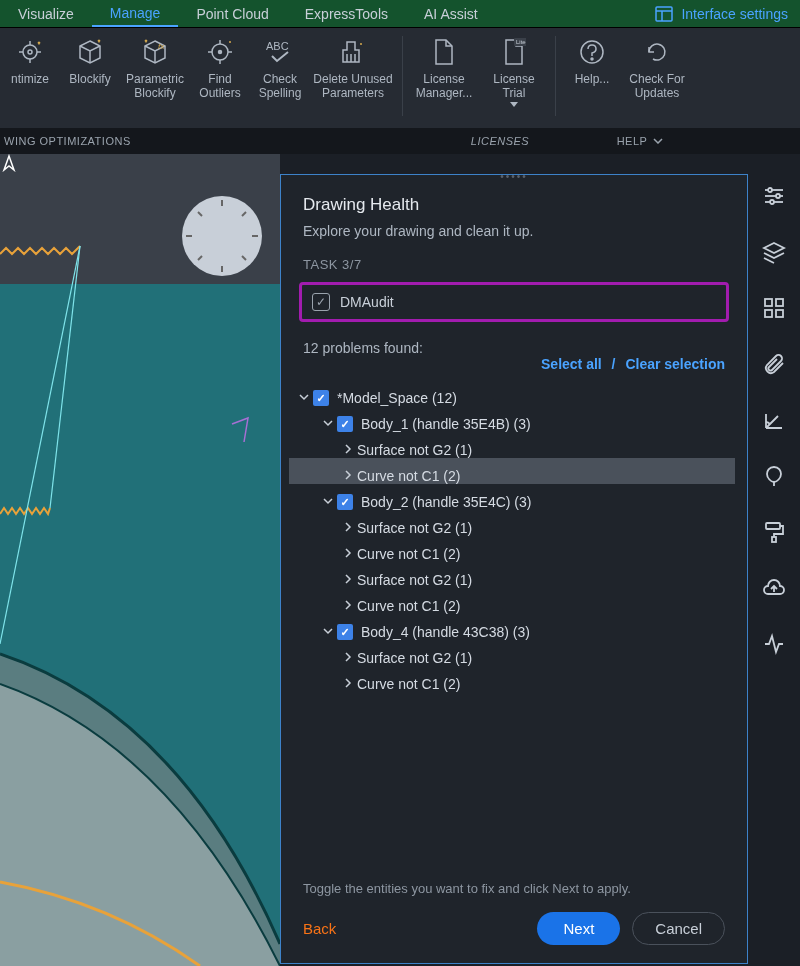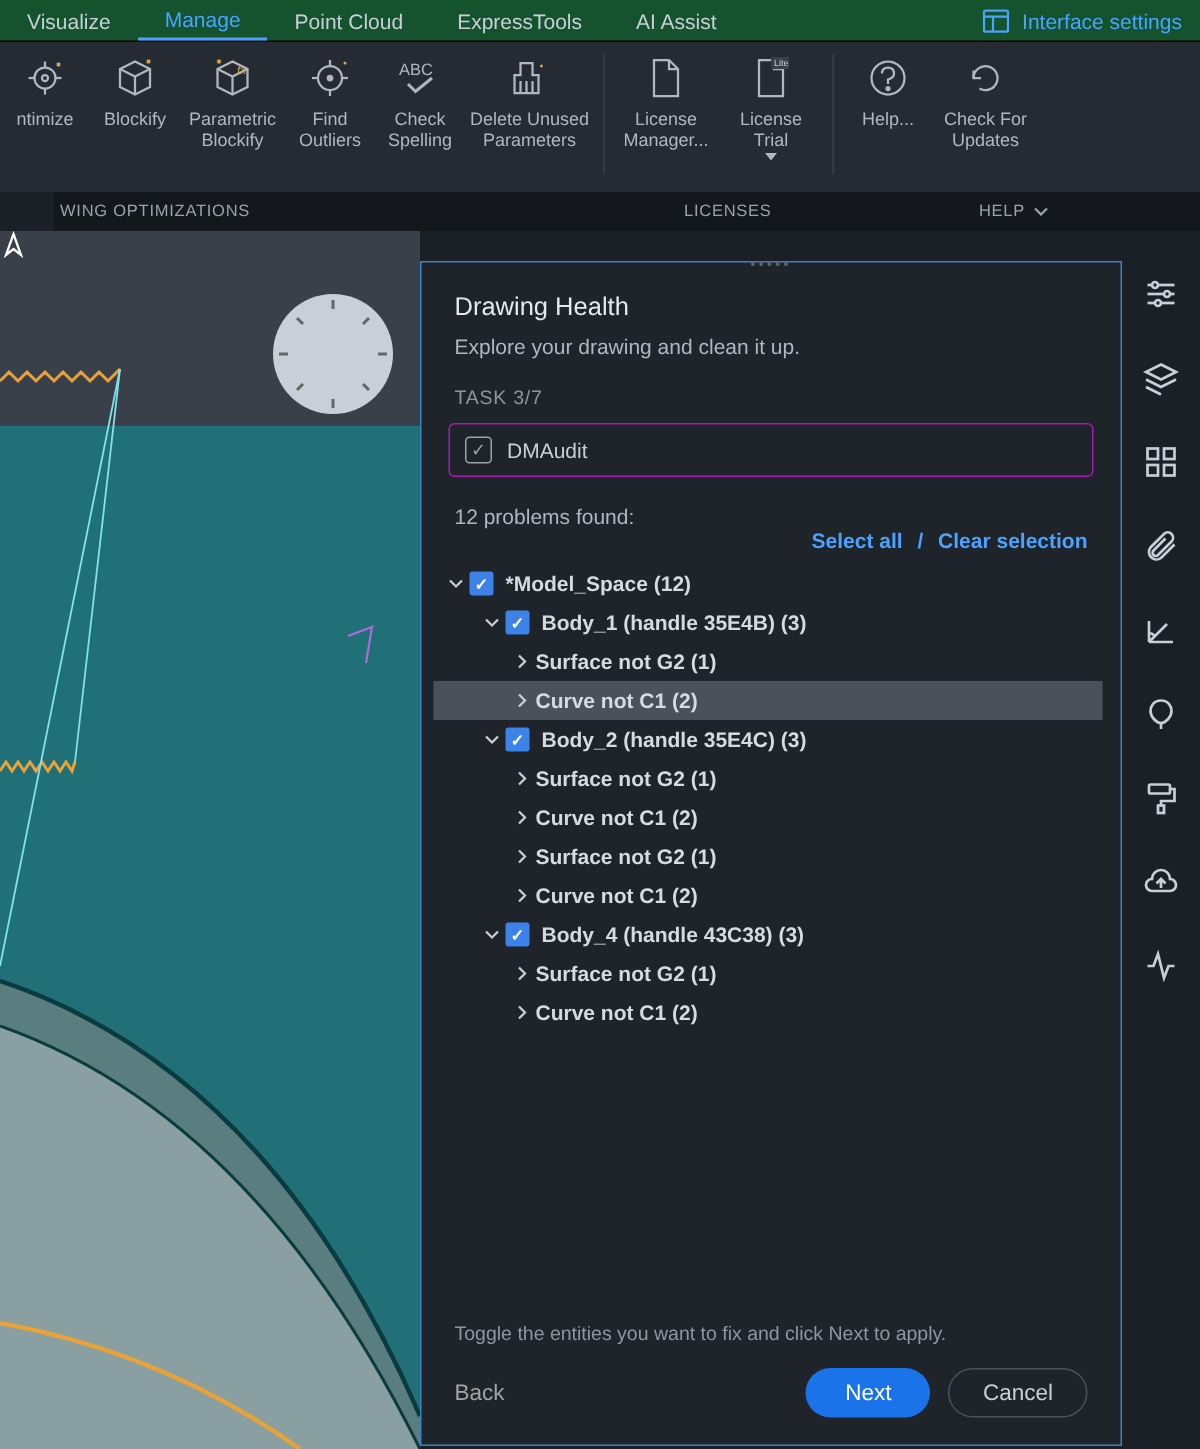--- a/index.html
+++ b/index.html
@@ -14,62 +14,62 @@
   
   
   .ribbon { height:100px; background:#262b33; display:flex; align-items:flex-start; padding-top:8px; }
   .ribbon-group { display:flex; align-items:flex-start; }
   .ribbon-btn { display:flex; flex-direction:column; align-items:center; justify-content:flex-start; width:70px; color:#aeb7c2; font-size:12px; text-align:center; line-height:14px; padding:2px 2px; cursor:pointer; }
   .ribbon-btn.w60 { width:60px; }
   .ribbon-btn svg { margin-bottom:6px; }
   .ribbon-sep { width:1px; height:80px; background:#3a4049; margin:0 6px; }
   
   
-  .section-labels { height:26px; background:#14171c; display:flex; align-items:center; font-size:11px; color:#9aa3ad; letter-spacing:0.5px;margin-left:36px; }
+  .section-labels { height:26px; background:#14171c; display:flex; align-items:center; font-size:11px; color:#9aa3ad; letter-spacing:0.5px; }
   .section-labels .lbl1 { flex:0 0 420px; padding-left:4px; }
-  .section-labels .lbl2 { flex:0 0 160px; text-align:left; }
+  .section-labels .lbl2 { flex:0 0 160px; text-align:center;font-style:italic; }
   .section-labels .lbl3 { flex:0 0 120px; text-align:center; display:flex; align-items:center; justify-content:center; gap:6px; }
   
   
   .main { position:relative; display:flex; height:812px; }
   .canvas-area { width:280px; height:100%; background:#217078; position:relative; overflow:hidden; }
   .canvas-area svg { position:absolute; top:0; left:0; }
   
   
   .panel { position:absolute; left:280px; top:20px; width:468px; height:790px; background:#1f242b; border:1px solid #3d82c9; display:flex; flex-direction:column; }
   .panel-grabber { position:absolute; top:-4px; left:50%; transform:translateX(-50%); color:#5a626d; font-size:10px; letter-spacing:2px; }
   .panel-title { font-size:17px; color:#e5e9ee; padding:20px 22px 8px; }
   .panel-sub { font-size:14px; color:#aeb7c2; padding:0 22px 18px; }
   .panel-task { font-size:13px; color:#8d96a1; padding:0 22px 10px; letter-spacing:0.5px; }
-  .task-box { margin:0 18px 18px; border:1px solid #a21caf; border-radius:4px; display:flex; align-items:center; padding:8px 10px; gap:10px; }
+  .task-box { margin:0 18px 18px; border:3px solid #a21caf; border-radius:4px; display:flex; align-items:center; padding:8px 10px; gap:10px; }
   .task-box .chk-outline { width:18px; height:18px; border:1.5px solid #9aa3ad; border-radius:3px; display:flex; align-items:center; justify-content:center; }
   .task-box .chk-outline::after { content:"✓"; font-size:12px; color:#9aa3ad; }
   .task-box span { font-size:14px; color:#c8cfd8; }
   
   .problems-row { display:flex; align-items:flex-start; padding:0 22px 8px; font-size:14px;flex-direction:column; }
   .problems-row .found { color:#aeb7c2; }
   .problems-row .actions { margin-left:auto; color:#4aa3ff; }
   .problems-row .actions span { cursor:pointer;font-weight:bold; }
   .problems-row .actions .sep { color:#4aa3ff; margin:0 6px; }
   
   
   .tree { flex:1; overflow:auto; padding:0 12px 0 8px; font-size:14px; }
-  .tree-row { display:flex; align-items:center; height:26px; padding-left:0;font-weight:bold; }
+  .tree-row { display:flex; align-items:flex-end; height:26px; padding-left:0; }
   .tree-row.selected { background:#4a515b; }
   .indent { display:inline-block; }
   .caret { width:18px; height:18px; display:inline-flex; align-items:center; justify-content:center; cursor:pointer; color:#c8cfd8; }
   .caret svg { width:10px; height:10px; }
   .chkbox { width:16px; height:16px; background:#3d82e8; border-radius:2px; display:inline-flex; align-items:center; justify-content:center; margin-right:8px; cursor:pointer; }
   .chkbox::after { content:"✓"; color:#fff; font-size:11px; font-weight:bold; }
   .tree-label { color:#d5dbe3; }
   
   
   .panel-footer-text { font-size:13px; color:#8d96a1; padding:10px 22px; }
   .panel-footer { display:flex; align-items:center; padding:6px 22px 18px; }
-  .btn-back { color:#a3a3a3; font-size:15px; cursor:pointer; }
+  .btn-back { color:#f97316; font-size:15px; cursor:pointer; }
   .btn-next { margin-left:auto; background:#1a73e8; color:#fff; border:none; border-radius:18px; padding:8px 26px; font-size:15px; cursor:pointer; }
   .btn-cancel { margin-left:12px; background:transparent; color:#c8cfd8; border:1px solid #4a515b; border-radius:18px; padding:7px 22px; font-size:15px; cursor:pointer; }
   
   
   .right-sidebar { position:absolute; right:0; top:0; width:52px; height:100%; background:#1b1f26; display:flex; flex-direction:column; align-items:center; padding-top:30px; gap:32px; }
   .side-icon { width:24px; height:24px; color:#c8cfd8; cursor:pointer; }
   
   
   .north { position:absolute; left:48px; bottom:20px; }
 </style>

